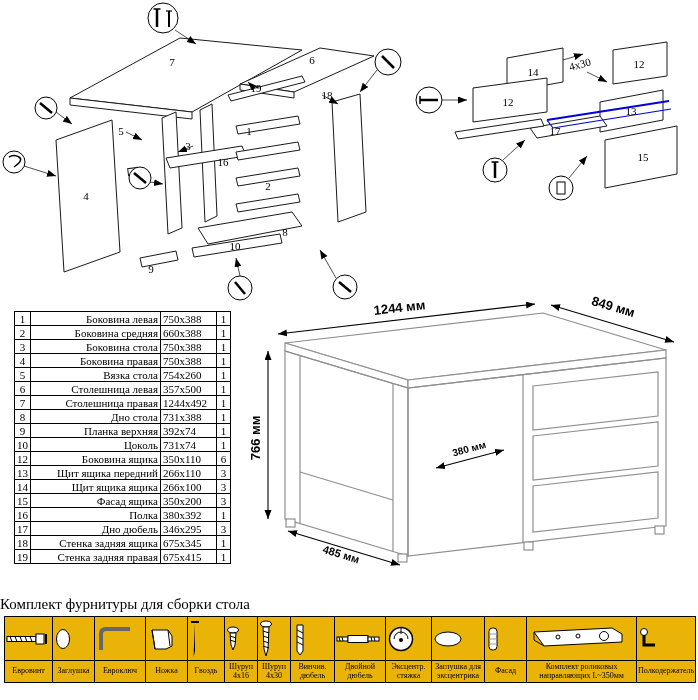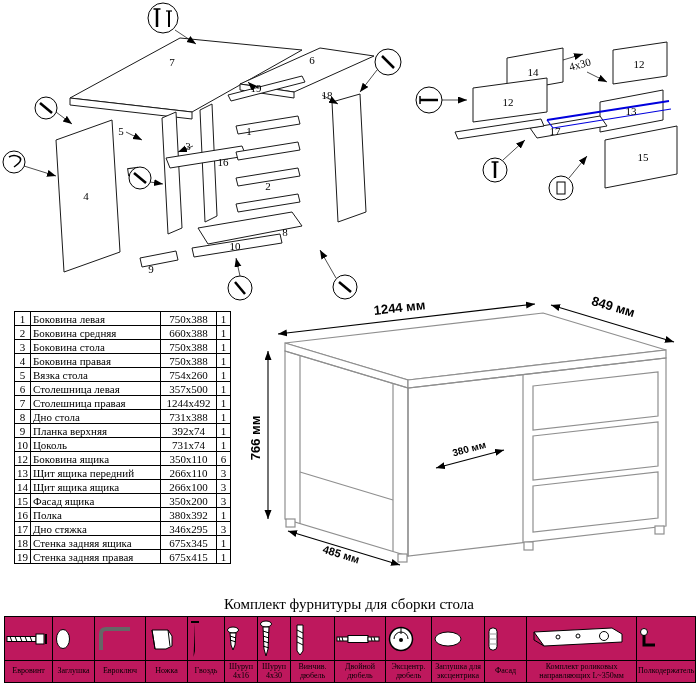--- a/index.html
+++ b/index.html
@@ -11,26 +11,26 @@
   #desk-exploded{position:absolute;left:0;top:0}
   #drawer-exploded{position:absolute;left:415px;top:20px}
   #desk-dims{position:absolute;left:238px;top:296px}
   .dim{font-family:"Liberation Sans",sans-serif;font-weight:bold;font-size:13px;fill:#000}
   .dim-sm{font-size:11px}
   .dim-xs{font-size:10px}
   #parts-table{position:absolute;left:14px;top:311px;border-collapse:collapse;background:#fff}
   #parts-table td{border:1px solid #000;font-size:11px;line-height:12px;height:14px;
                   padding:0 2px;white-space:nowrap}
   .pt-num{width:16px;text-align:center}
-  .pt-name{width:130px;text-align:left}
-  .pt-size{width:56px;text-align:center}
+  .pt-name{width:130px;text-align:right}
+  .pt-size{width:56px;text-align:left}
   .pt-qty{width:14px;text-align:center}
-  #hw-title{position:absolute;left:0;top:596px;width:698px;text-align:center;
+  #hw-title{position:absolute;left:0;top:596px;width:698px;
             font-size:15px;font-family:"Liberation Serif",serif}
-  #hw-table{position:absolute;left:4px;top:616px;border-collapse:collapse;table-layout:fixed;background:#be185d}
+  #hw-table{position:absolute;left:4px;top:616px;border-collapse:collapse;table-layout:fixed;background:#eab308}
   #hw-table td{border:1px solid #000;text-align:center;vertical-align:middle;padding:1px;overflow:hidden}
   .hw-icon-cell{height:44px}
   .hw-name-cell{font-size:8px;line-height:8.5px;height:22px}
   .hw-qty-cell{font-size:11px;height:14px}
 </style>
 </head>
 <body>
 
 <div class="page">
 
@@ -248,21 +248,21 @@
           <td class="pt-qty">3</td>
         </tr>
         <tr>
           <td class="pt-num">16</td>
           <td class="pt-name">Полка</td>
           <td class="pt-size">380x392</td>
           <td class="pt-qty">1</td>
         </tr>
         <tr>
           <td class="pt-num">17</td>
-          <td class="pt-name">Дно стяжка</td>
+          <td class="pt-name">Дно дюбель</td>
           <td class="pt-size">346x295</td>
           <td class="pt-qty">3</td>
         </tr>
         <tr>
           <td class="pt-num">18</td>
           <td class="pt-name">Стенка задняя ящика</td>
           <td class="pt-size">675x345</td>
           <td class="pt-qty">1</td>
         </tr>
         <tr>
@@ -428,21 +428,21 @@
         <tr>
           <td class="hw-name-cell">Евровинт</td>
           <td class="hw-name-cell">Заглушка</td>
           <td class="hw-name-cell">Евроключ</td>
           <td class="hw-name-cell">Ножка</td>
           <td class="hw-name-cell">Гвоздь</td>
           <td class="hw-name-cell">Шуруп 4x16</td>
           <td class="hw-name-cell">Шуруп 4x30</td>
           <td class="hw-name-cell">Винчив. дюбель</td>
           <td class="hw-name-cell">Двойной дюбель</td>
-          <td class="hw-name-cell">Эксцентр. дюбель</td>
+          <td class="hw-name-cell">Эксцентр. стяжка</td>
           <td class="hw-name-cell">Заглушка для эксцентрика</td>
           <td class="hw-name-cell">Фасад</td>
           <td class="hw-name-cell">Комплект роликовых направляющих L~350мм</td>
           <td class="hw-name-cell">Полкодержатель</td>
         </tr>
       </tbody>
     </table>
 
 </div>
 

